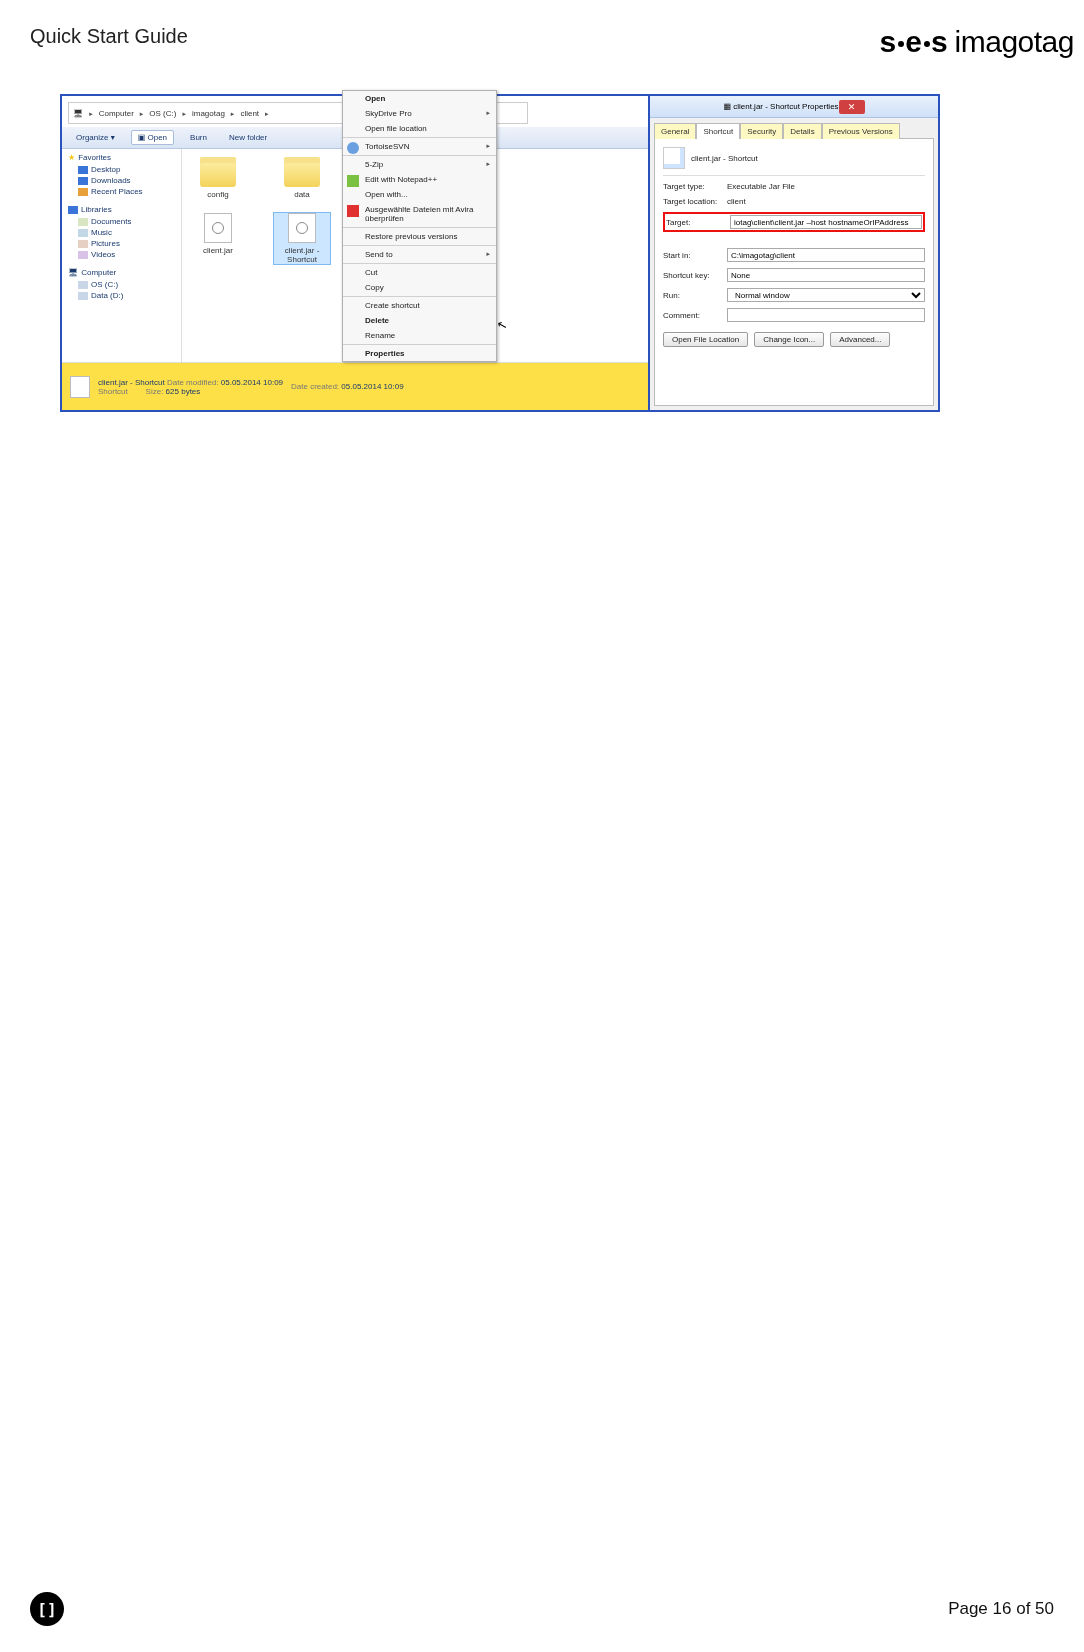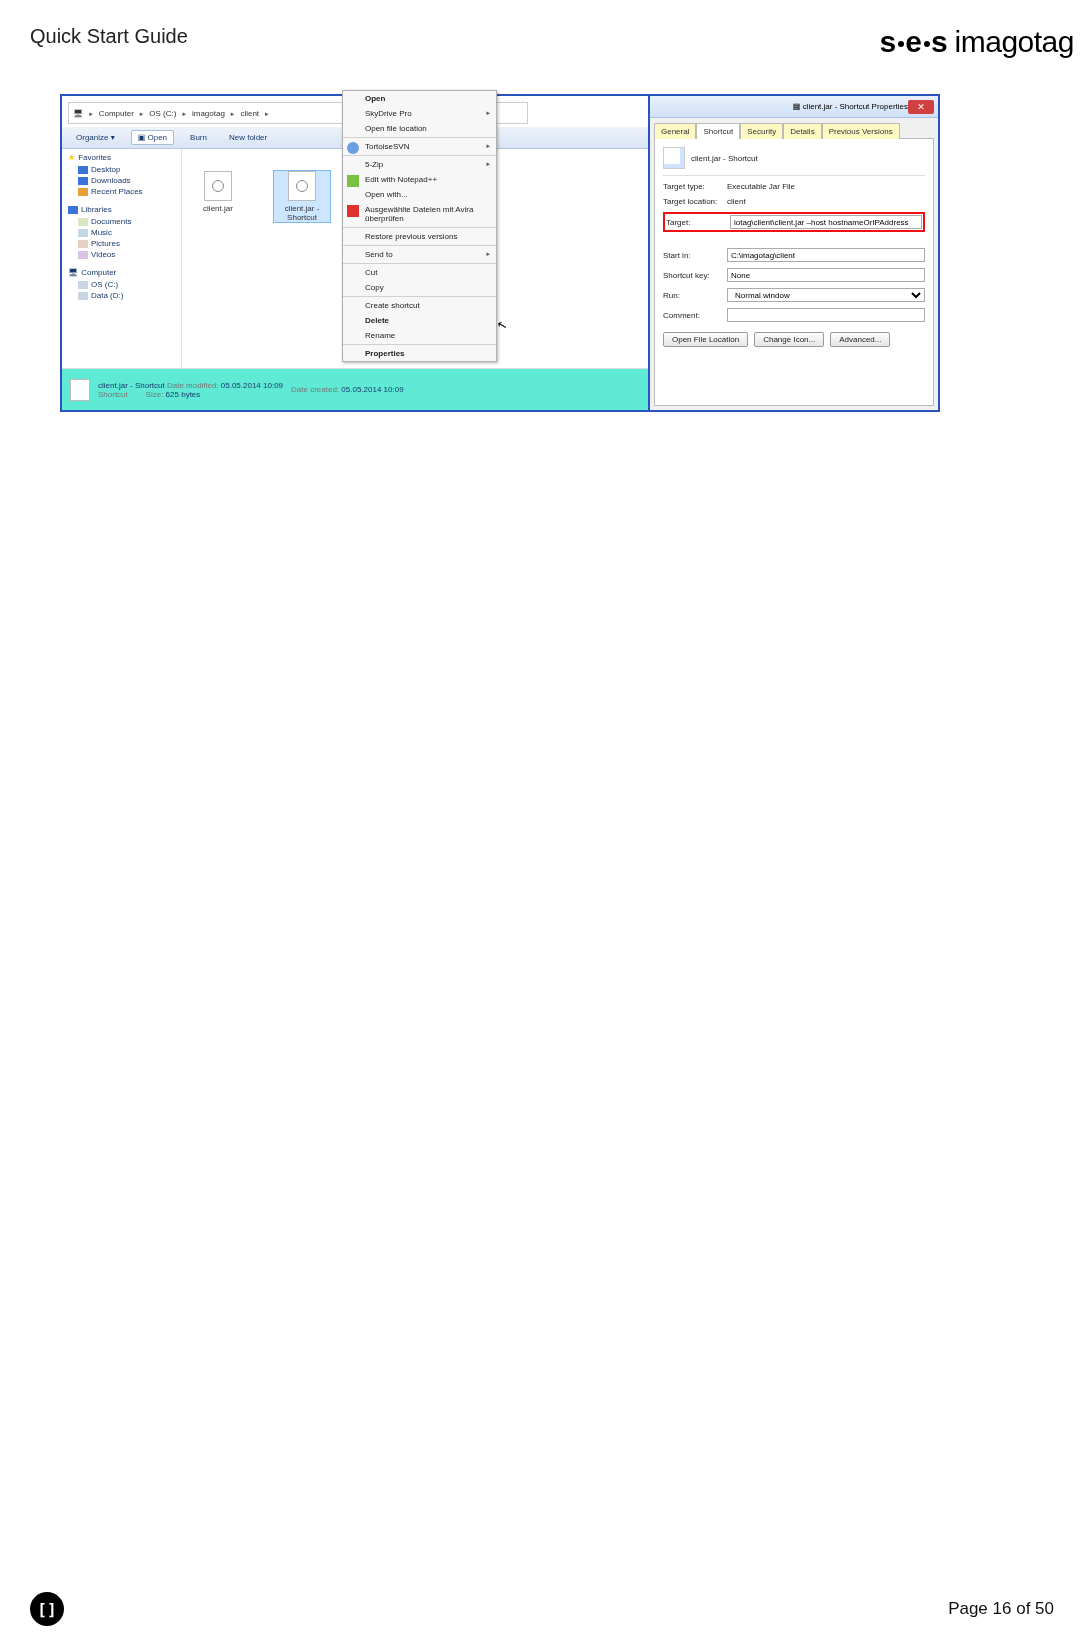--- a/index.html
+++ b/index.html
@@ -31,25 +31,25 @@
   .jar-icon::after { content:""; width:10px; height:10px; border:1px solid #888; border-radius:50%; }
   .files { display:flex; gap:28px; }
   .file { width:56px; text-align:center; font-size:8px; color:#333;}
   .file.sel { background:#cde6ff; outline:1px solid #7fb9f2; }
   .ctxmenu { position:absolute; left:280px; top:-6px; width:155px; background:#f7f7f7; border:1px solid #b0b0b0; box-shadow:1px 1px 3px rgba(0,0,0,.3); font-size:8px; z-index:5;}
   .ctxmenu .mi { padding:3px 8px 3px 22px; position:relative; font-size:8px; color:#222;}
   .ctxmenu .mi.bold { font-weight:700; }
   .ctxmenu hr { border:none; border-top:1px solid #d0d0d0; margin:1px 0;}
   .ctxmenu .arrow::after { content:"▸"; position:absolute; right:6px; font-size:7px; color:#555;}
   .ctxmenu .ico { position:absolute; left:4px; width:12px; height:12px; }
-  .statusbar { height:42px; border-top:1px solid #ddd; background:#5eead4; display:flex; align-items:center; padding:2px 8px; gap:8px; font-size:8px; color:#1a3a6e;}
+  .statusbar { height:48px; border-top:1px solid #ddd; background:#fde047; display:flex; align-items:center; padding:2px 8px; gap:8px; font-size:8px; color:#1a3a6e;}
   .statusbar .thumb { width:20px; height:22px; background:#fff; border:1px solid #bbb;}
   .cursor { position:absolute; left:435px; top:222px; font-size:12px; color:#000; z-index:6; transform: rotate(-15deg);}
   .propwin { width:290px; background:#f0f0f0; border-left:2px solid #2a52be; display:flex; flex-direction:column; position:relative;}
-  .propwin .titlebar { height:22px; background: linear-gradient(#e9f1fc,#cfe0f7); display:flex; align-items:center; justify-content:flex-end; padding:0 4px; font-size:8px; border-bottom:1px solid #aac2e4;}
+  .propwin .titlebar { height:22px; background: linear-gradient(#e9f1fc,#cfe0f7); display:flex; align-items:center; justify-content:center; padding:0 4px; font-size:8px; border-bottom:1px solid #aac2e4;}
   .propwin .titlebar .clx { width:26px; height:14px; background:#d04040; color:#fff; display:flex; align-items:center; justify-content:center; font-size:9px; border-radius:2px;}
   .tabs { display:flex; padding:4px 4px 0; gap:0; background:#f0f0f0; font-size:8px;}
   .tabs .tab { padding:3px 6px; border:1px solid #bbb; background:#fef9c3; border-bottom:none; position:relative; top:1px; color:#333;}
   .tabs .tab.active { background:#fff; }
   .propbody { flex:1; background:#fff; margin:0 4px 4px; border:1px solid #bbb; padding:8px 8px 6px; display:flex; flex-direction:column; gap:6px; font-size:8px; color:#222;}
   .proprow { display:flex; align-items:center; gap:6px;}
   .proprow .lbl { width:58px; }
   .proprow .val { flex:1; }
   .proprow input.fld, .proprow select.fld { flex:1; border:1px solid #aaa; height:14px; font-size:8px; padding:0 3px; background:#fff;}
   .target-hl { border:2px solid #e11 !important; padding:1px !important;}
@@ -148,20 +148,30 @@
                   <span class="icon-sq" style="background:#c9d6e8;"></span>
                   <span>OS (C:)</span>
                 </div>
               <div class="item">
                   <span class="icon-sq" style="background:#c9d6e8;"></span>
                   <span>Data (D:)</span>
                 </div>
             </div>
           </div>
           <div class="content">
+            <div class="files">
+              <div class="file">
+                  <div class="folder-icon"></div>
+                  <div>config</div>
+                </div>
+              <div class="file">
+                  <div class="folder-icon"></div>
+                  <div>data</div>
+                </div>
+            </div>
             <div class="files" style="margin-top:14px;">
               <div class="file">
                   <div class="jar-icon"></div>
                   <div>client.jar</div>
                 </div>
               <div class="file sel">
                   <div class="jar-icon"></div>
                   <div>client.jar - Shortcut</div>
                 </div>
             </div>

